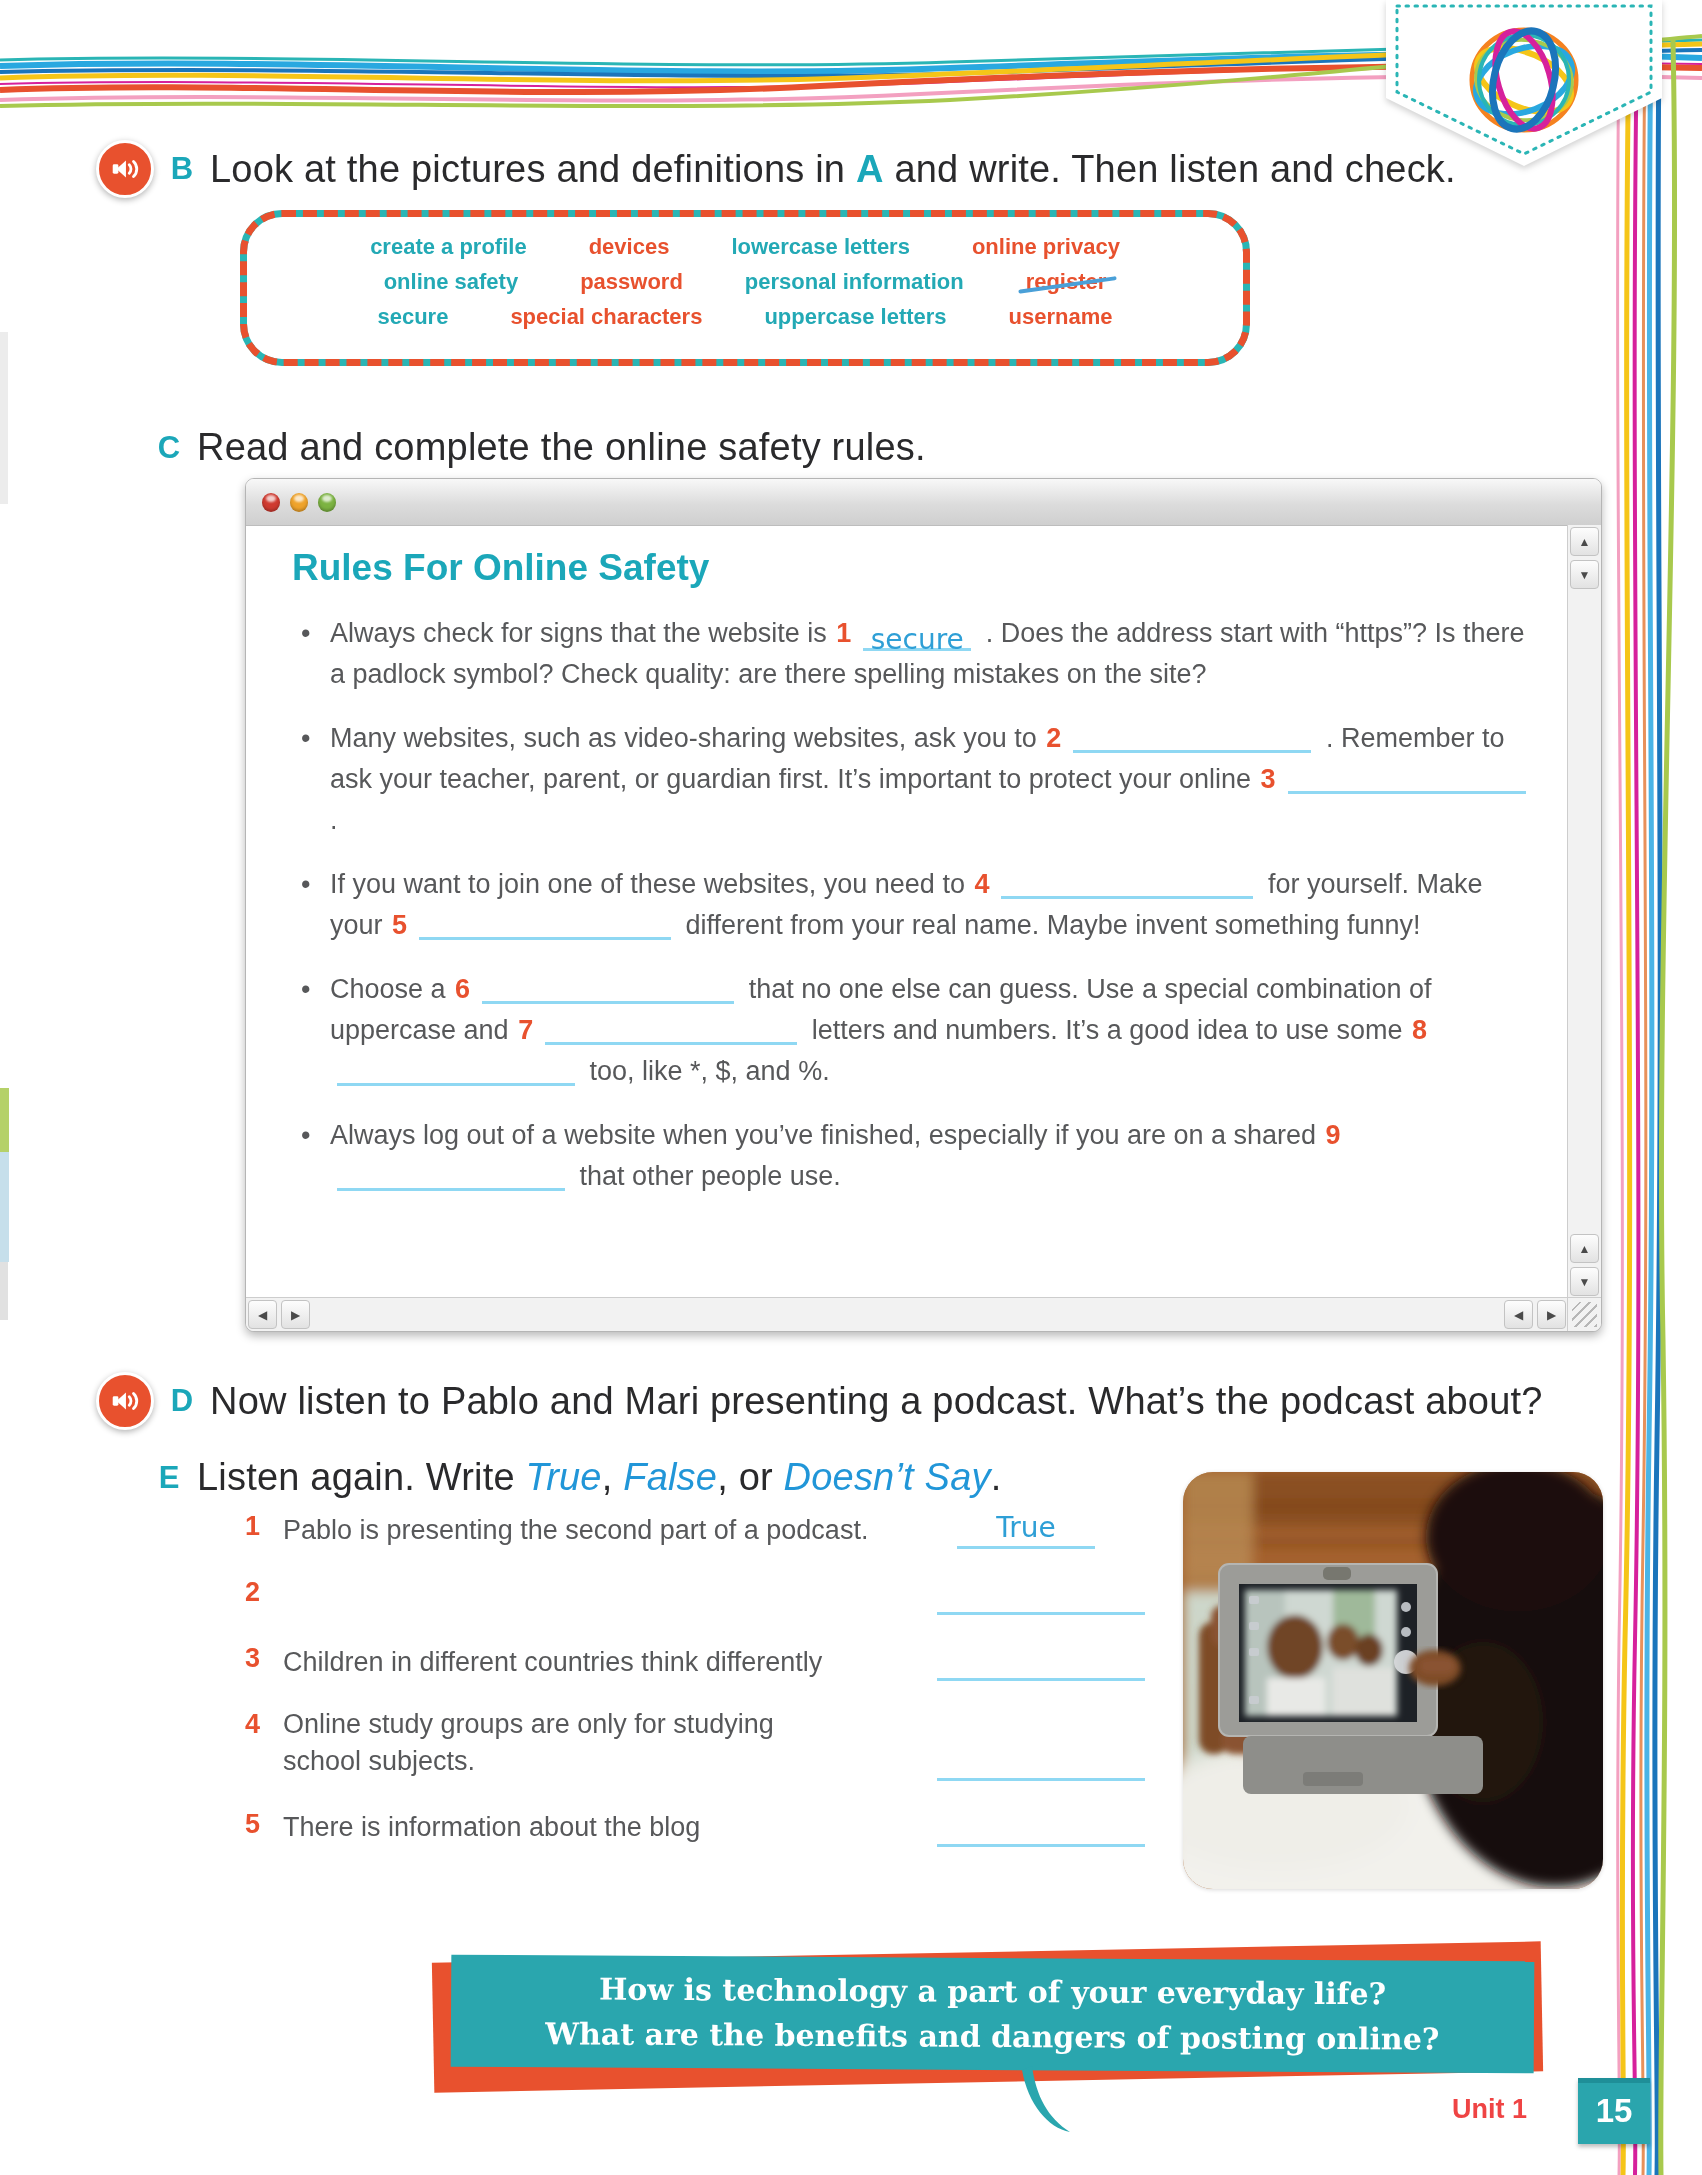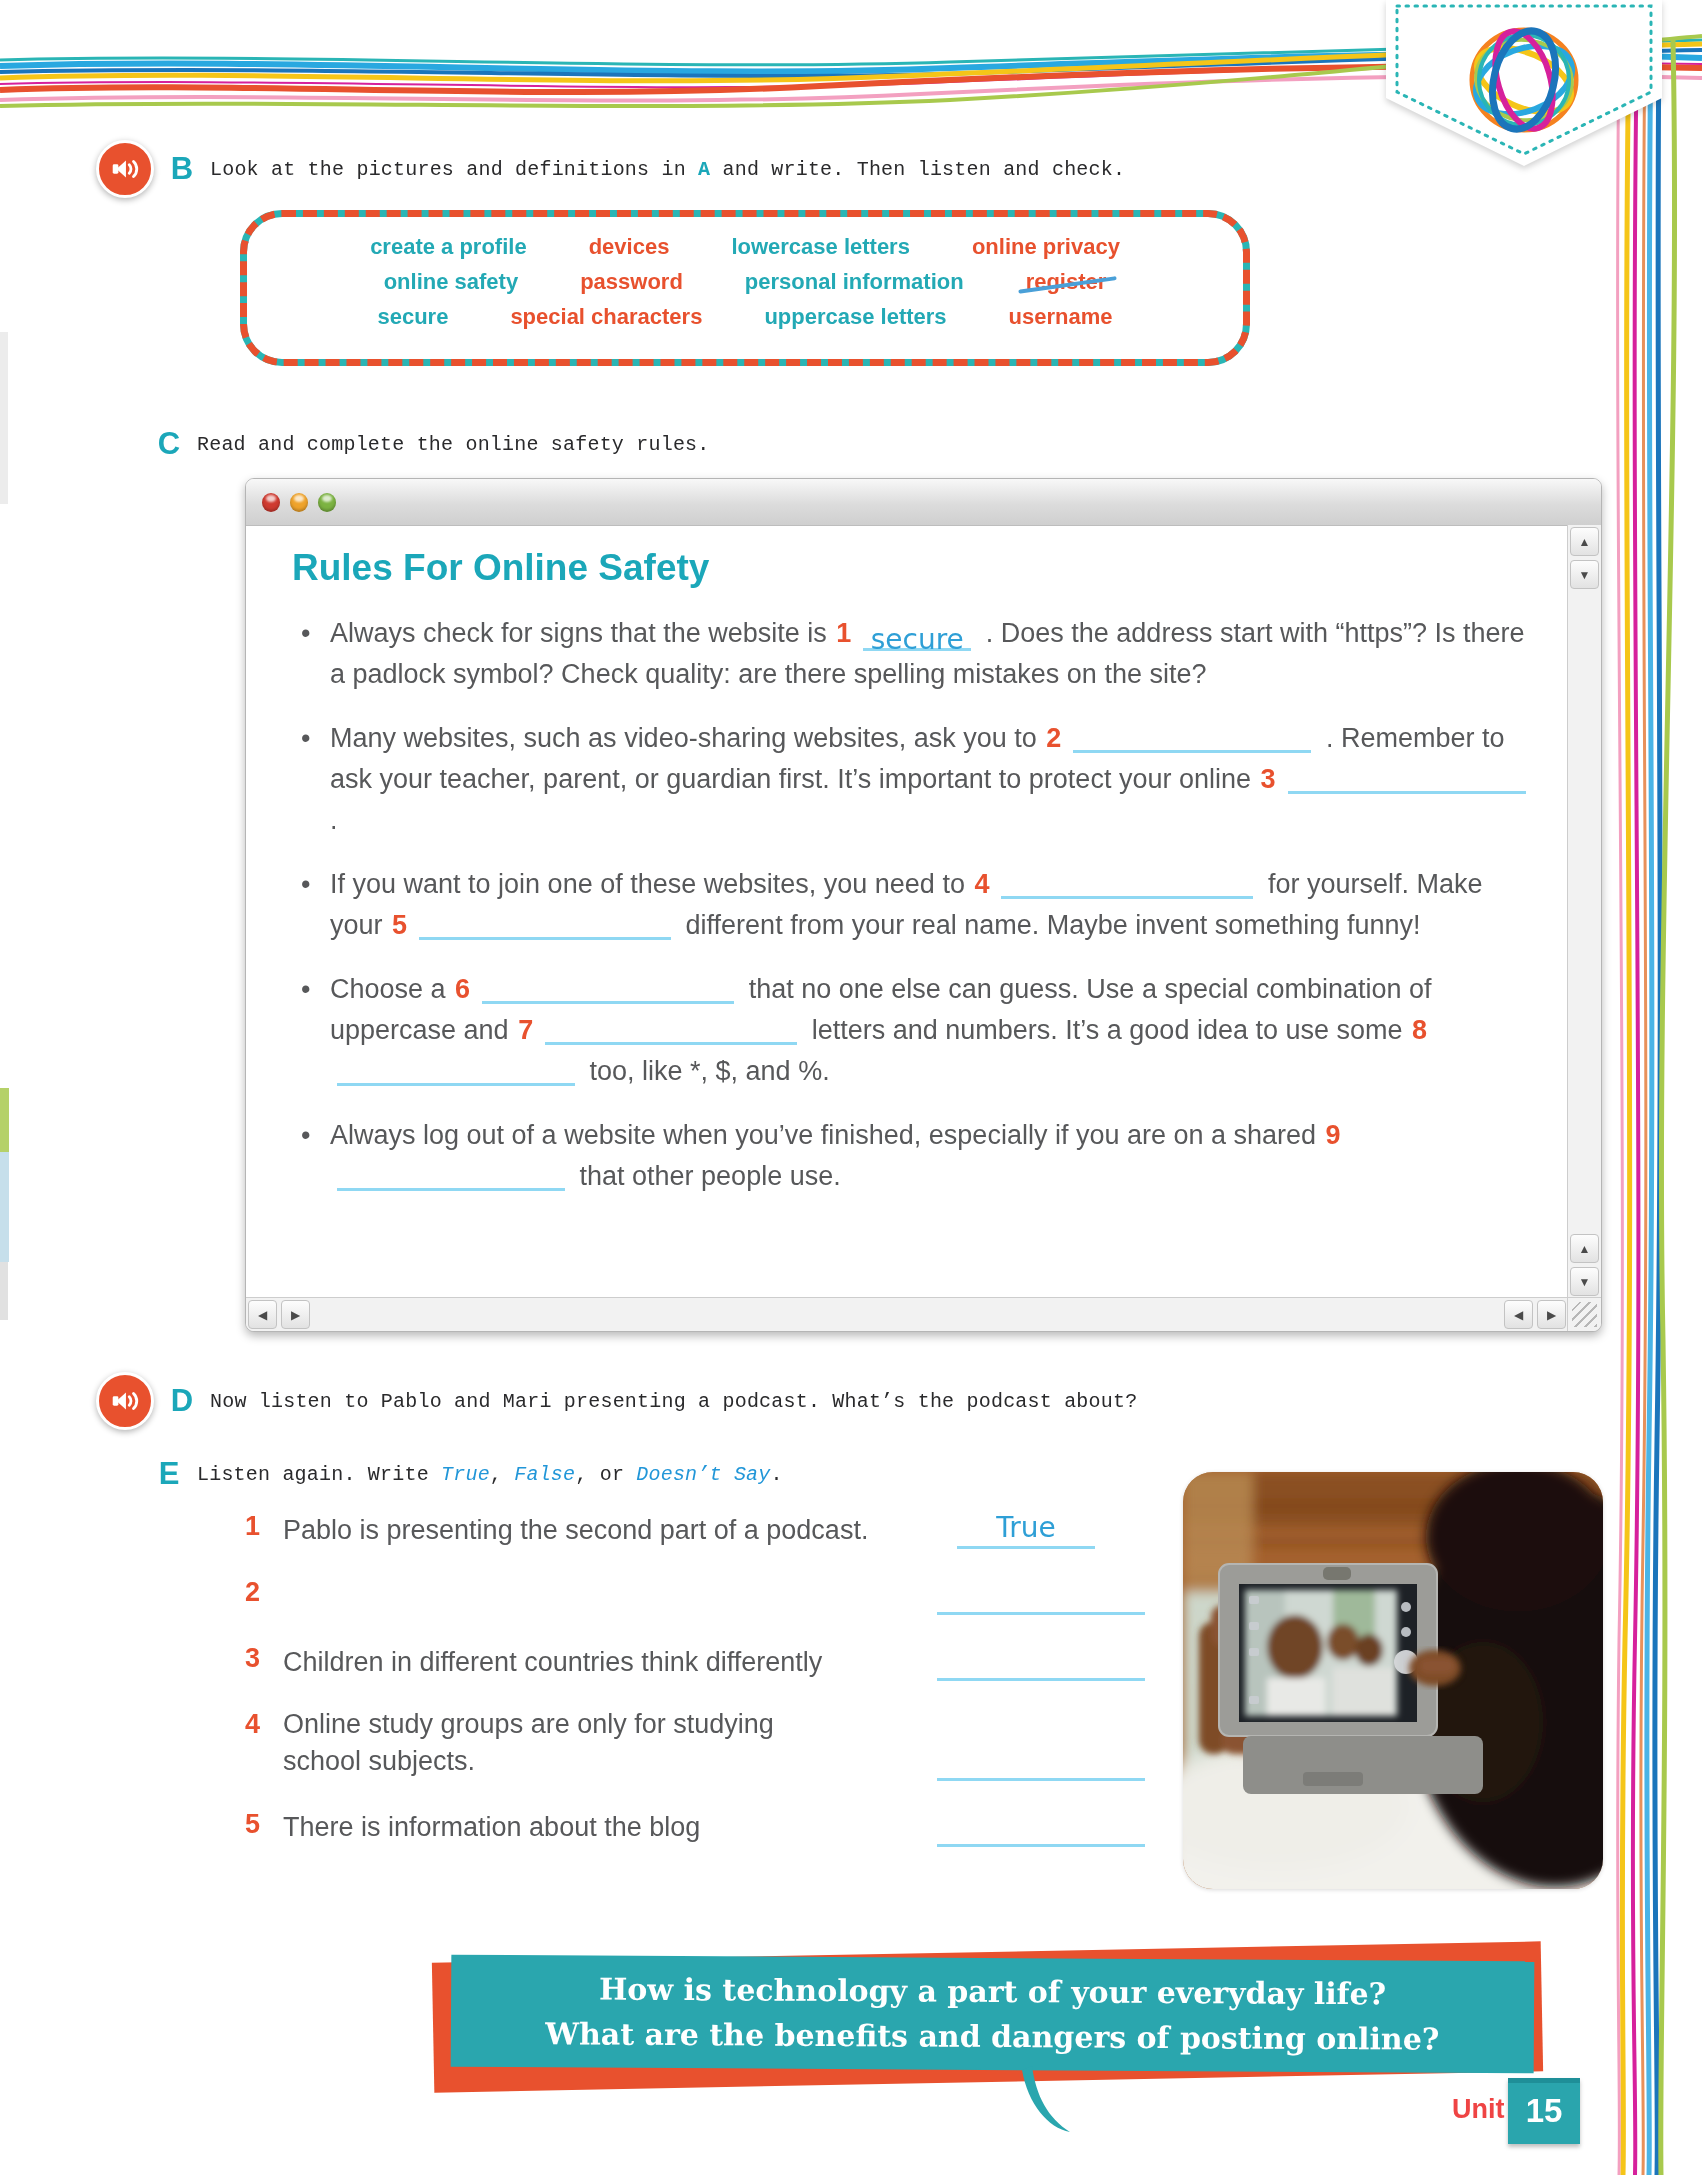--- a/index.html
+++ b/index.html
@@ -12,21 +12,21 @@
   #top-waves{left:0;top:14px;z-index:1;}
   #right-lines{left:1585px;top:40px;z-index:1;}
   #pennant{left:1386px;top:0;z-index:2;filter:drop-shadow(0 3px 3px rgba(0,0,0,.18));}
   .sliver{position:absolute;left:0;z-index:1;}
 
   
   .sec{display:flex;align-items:center;gap:14px;z-index:3;}
   .audio{width:52px;height:52px;border-radius:50%;background:#e8512e;border:3px solid #fff;
          box-shadow:0 2px 6px rgba(0,0,0,.3);display:flex;align-items:center;justify-content:center;flex:0 0 auto;}
   .letter{color:#1ba7b9;font-weight:bold;font-size:31px;min-width:28px;text-align:center;}
-  .sectext{color:#2a2a2c;font-size:20px;letter-spacing:.2px;font-family:Liberation Mono, monospace;}
+  .sectext{color:#2a2a2c;font-size:38px;letter-spacing:.2px;}
   .ref{color:#1ba7b9;font-weight:bold;}
   .blue{color:#2196d8;font-style:italic;}
 
   
   #wordbox{left:240px;top:210px;width:1010px;height:156px;z-index:3;background:#fff;border-radius:42px;}
   #wordbox::before{content:"";position:absolute;inset:0;border:7px solid #2ab5b5;border-radius:42px;}
   #wordbox::after{content:"";position:absolute;inset:0;border:7px dashed #e8512e;border-radius:42px;}
   #wordbox-rows{position:relative;padding-top:24px;}
   .wb-row{display:flex;justify-content:center;gap:62px;margin-bottom:9px;font-size:22px;font-weight:bold;}
   .word{position:relative;white-space:nowrap;}
@@ -85,21 +85,21 @@
   #bubble{left:451px;top:1958px;width:1083px;height:112px;z-index:3;}
   #bubble .back{position:absolute;inset:-6px -8px -12px -18px;background:#e8512e;transform:rotate(-1.1deg);}
   #bubble .front{position:absolute;inset:0;background:#2aa6ae;transform:rotate(.35deg);
                  display:flex;flex-direction:column;align-items:center;justify-content:center;}
   #bubble .bline{color:#fff;font-family:"DejaVu Serif",serif;font-weight:bold;font-size:30px;line-height:1.5;
                  text-align:center;}
   #tail{left:1022px;top:2066px;z-index:3;}
 
   
   #unit-label{left:1452px;top:2094px;z-index:4;color:#ef4444;font-weight:bold;font-size:27px;}
-  #pagebox{left:1508px;top:2078px;width:72px;height:66px;z-index:4;background:#2aa5ad;
+  #pagebox{left:1578px;top:2078px;width:72px;height:66px;z-index:4;background:#2aa5ad;
            display:flex;align-items:center;justify-content:center;
            box-shadow:0 3px 4px rgba(0,0,0,.25);}
   #pagebox::before{content:"";position:absolute;top:0;left:0;right:0;height:5px;background:#1f8f98;}
   #pagebox span{color:#fff;font-weight:bold;font-size:33px;}
 </style>
 </head>
 <body>
 
 <div id="page">
 

